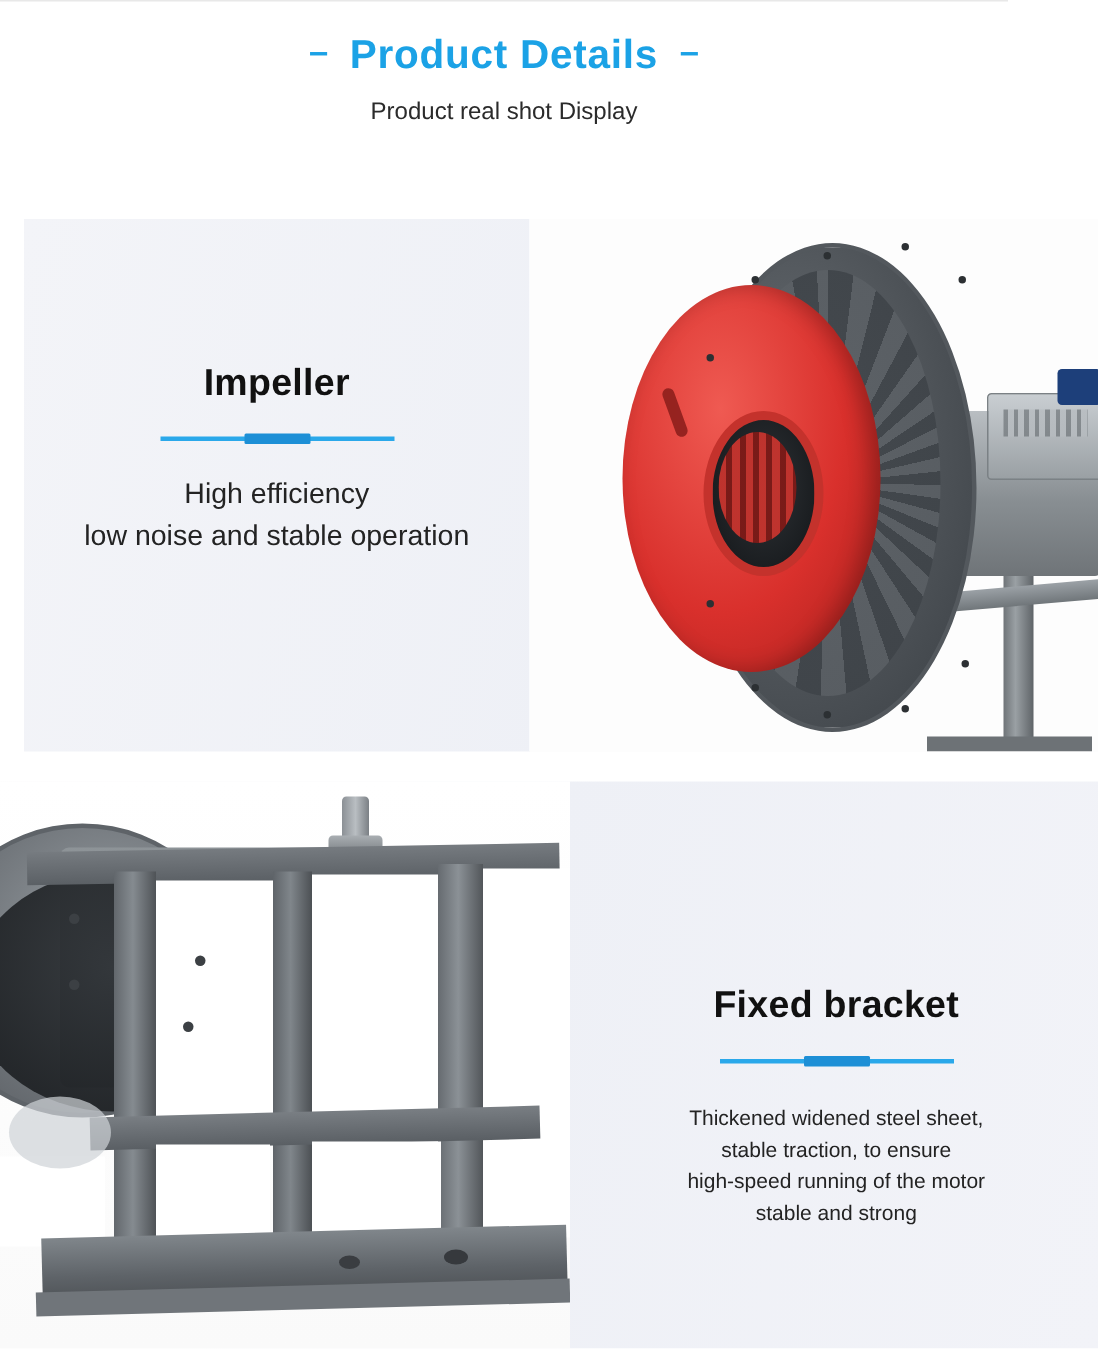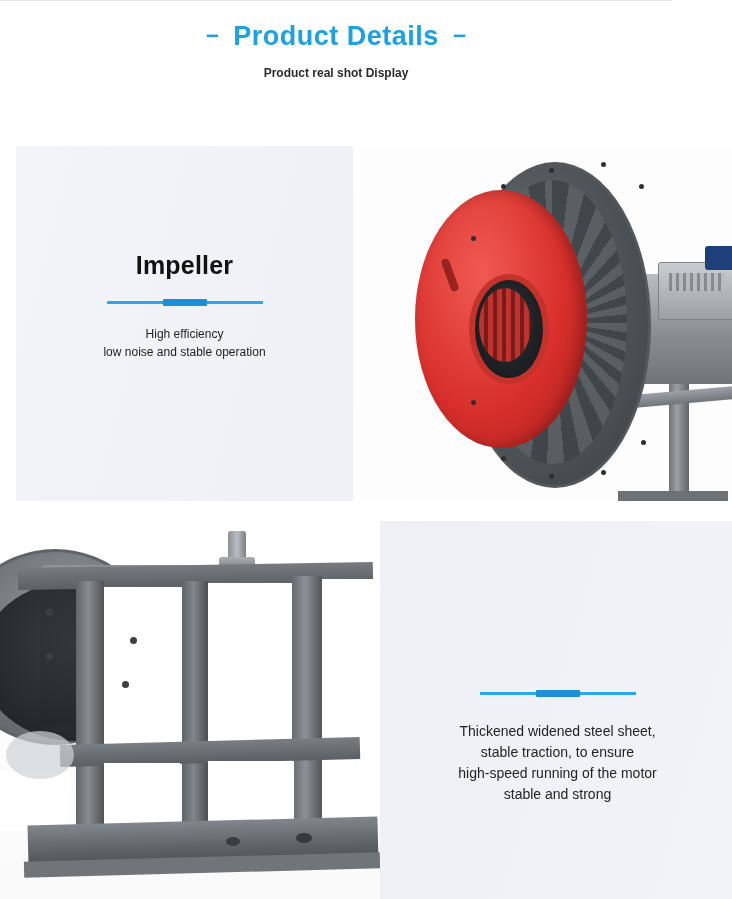--- a/index.html
+++ b/index.html
@@ -40,23 +40,22 @@
   .dash {
     color: #1ba2e6;
     font-weight: bold;
     font-size: 23px;
     display: inline-block;
     vertical-align: 3px;
     padding: 0 10px;
   }
   .header-sub {
     margin-top: 14px;
-    font-size: 12px;
+    font-size: 16px;
     color: #2b2b2b;
-    font-weight: bold;
   }
 
   
   .panel {
     position: absolute;
     display: flex;
   }
 
   .panel-one {
     left: 16px;
@@ -102,21 +101,21 @@
     left: 50%;
     transform: translateX(-50%);
     top: -2px;
     width: 44px;
     height: 7px;
     background: #1d8fd6;
     border-radius: 1px;
   }
   .feature-desc {
     margin-top: 22px;
-    font-size: 12px;
+    font-size: 19px;
     line-height: 1.45;
     color: #232323;
     text-align: center;
   }
   .panel-two .feature-desc {
     font-size: 14px;
     line-height: 1.5;
   }
 
   
@@ -491,20 +490,21 @@
       <div class="ph2-base-lip"></div>
       <div class="ph2-hole-a"></div>
       <div class="ph2-hole-b"></div>
       <div class="ph2-screw" style="left:46px;top:88px"></div>
       <div class="ph2-screw" style="left:46px;top:132px"></div>
       <div class="ph2-screw" style="left:130px;top:116px"></div>
       <div class="ph2-screw" style="left:122px;top:160px"></div>
     </div>
 
     <div class="text-col">
+      <div class="feature-title">Fixed bracket</div>
       <div class="divider"></div>
       <div class="feature-desc" style="white-space: pre-line; margin-top: 26px;">Thickened widened steel sheet,
 stable traction, to ensure
 high-speed running of the motor
 stable and strong</div>
     </div>
   </div>
 
 </div>
 

